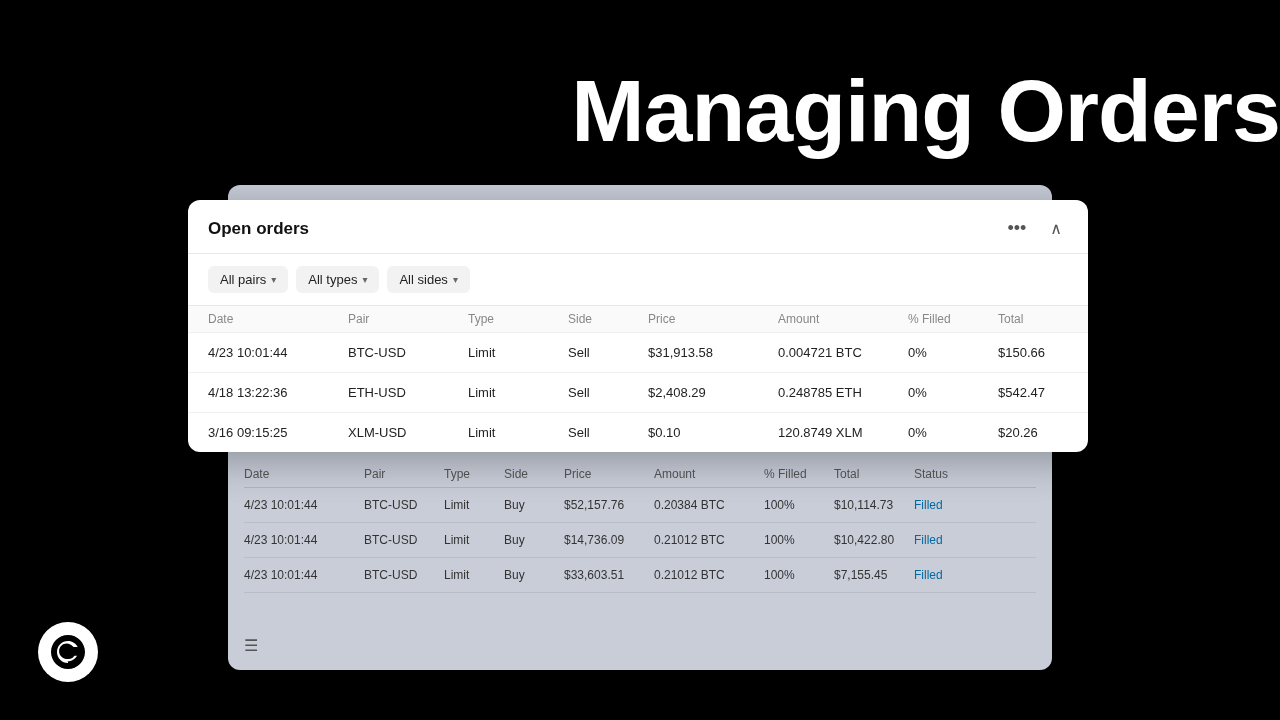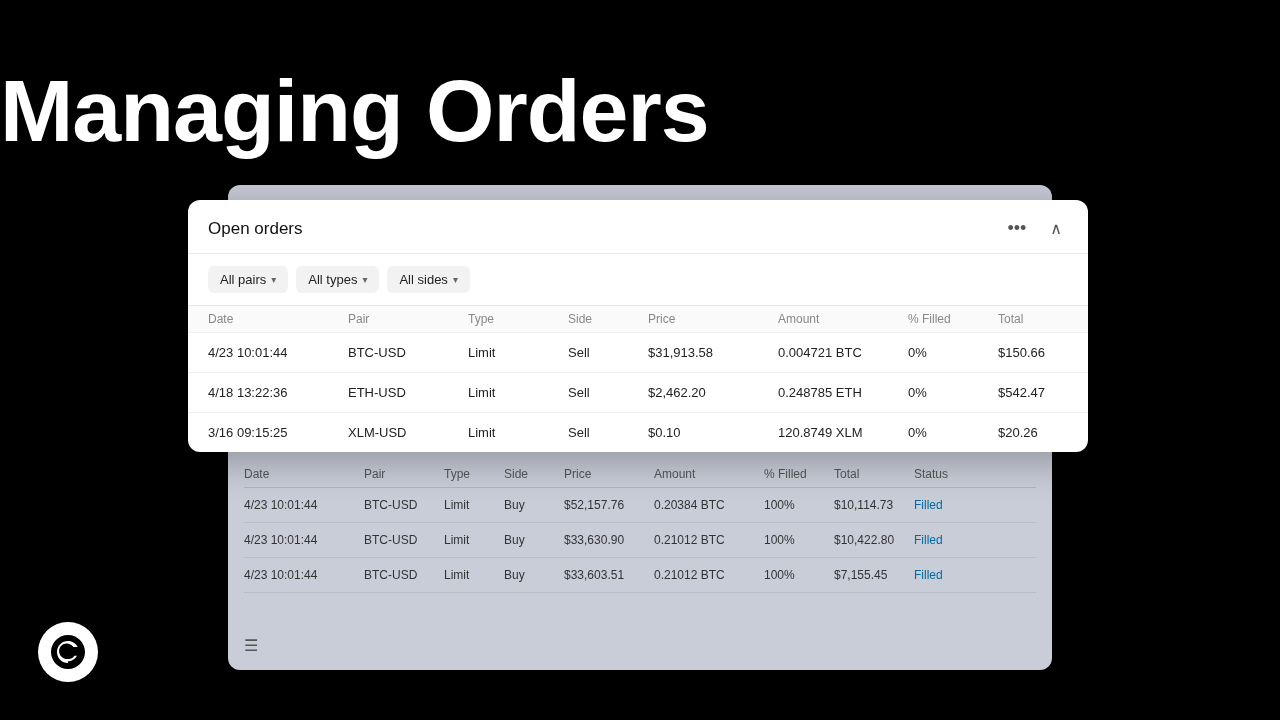--- a/index.html
+++ b/index.html
@@ -10,21 +10,21 @@
       background: #000;
       font-family: -apple-system, BlinkMacSystemFont, 'Segoe UI', sans-serif;
       overflow: hidden;
       position: relative;
     }
 
     .page-title {
       position: absolute;
       top: 60px;
       left: 0; right: 0;
-      text-align: left;
+      text-align: right;
       font-size: 88px;
       font-weight: 700;
       color: #fff;
       letter-spacing: -1px;
       z-index: 1;
     }
 
     
     .bg-panel {
       position: absolute;
@@ -106,21 +106,21 @@
     .modal-header {
       display: flex;
       align-items: center;
       justify-content: space-between;
       padding: 16px 20px 12px;
       border-bottom: 1px solid #e8e8e8;
     }
 
     .modal-title {
       font-size: 17px;
-      font-weight: 400;
+      font-weight: 700;
       color: #111;
     }
 
     .modal-header-actions {
       display: flex;
       gap: 12px;
       align-items: center;
     }
 
     .modal-more-btn {
@@ -262,21 +262,21 @@
       <span>0.20384 BTC</span>
       <span>100%</span>
       <span>$10,114.73</span>
       <span class="bg-status-filled">Filled</span>
     </div>
     <div class="bg-table-row">
       <span>4/23 10:01:44</span>
       <span>BTC-USD</span>
       <span>Limit</span>
       <span>Buy</span>
-      <span>$33,630.90</span>
+      <span>$14,736.09</span>
       <span>0.21012 BTC</span>
       <span>100%</span>
       <span>$10,422.80</span>
       <span class="bg-status-filled">Filled</span>
     </div>
     <div class="bg-table-row">
       <span>4/23 10:01:44</span>
       <span>BTC-USD</span>
       <span>Limit</span>
       <span>Buy</span>
@@ -329,21 +329,21 @@
       <span>0%</span>
       <span>$150.66</span>
 
     </div>
 
     <div class="table-data-row">
       <span>4/18 13:22:36</span>
       <span>ETH-USD</span>
       <span>Limit</span>
       <span>Sell</span>
-      <span>$2,462.20</span>
+      <span>$2,408.29</span>
       <span>0.248785 ETH</span>
       <span>0%</span>
       <span>$542.47</span>
 
     </div>
 
     <div class="table-data-row">
       <span>3/16 09:15:25</span>
       <span>XLM-USD</span>
       <span>Limit</span>

